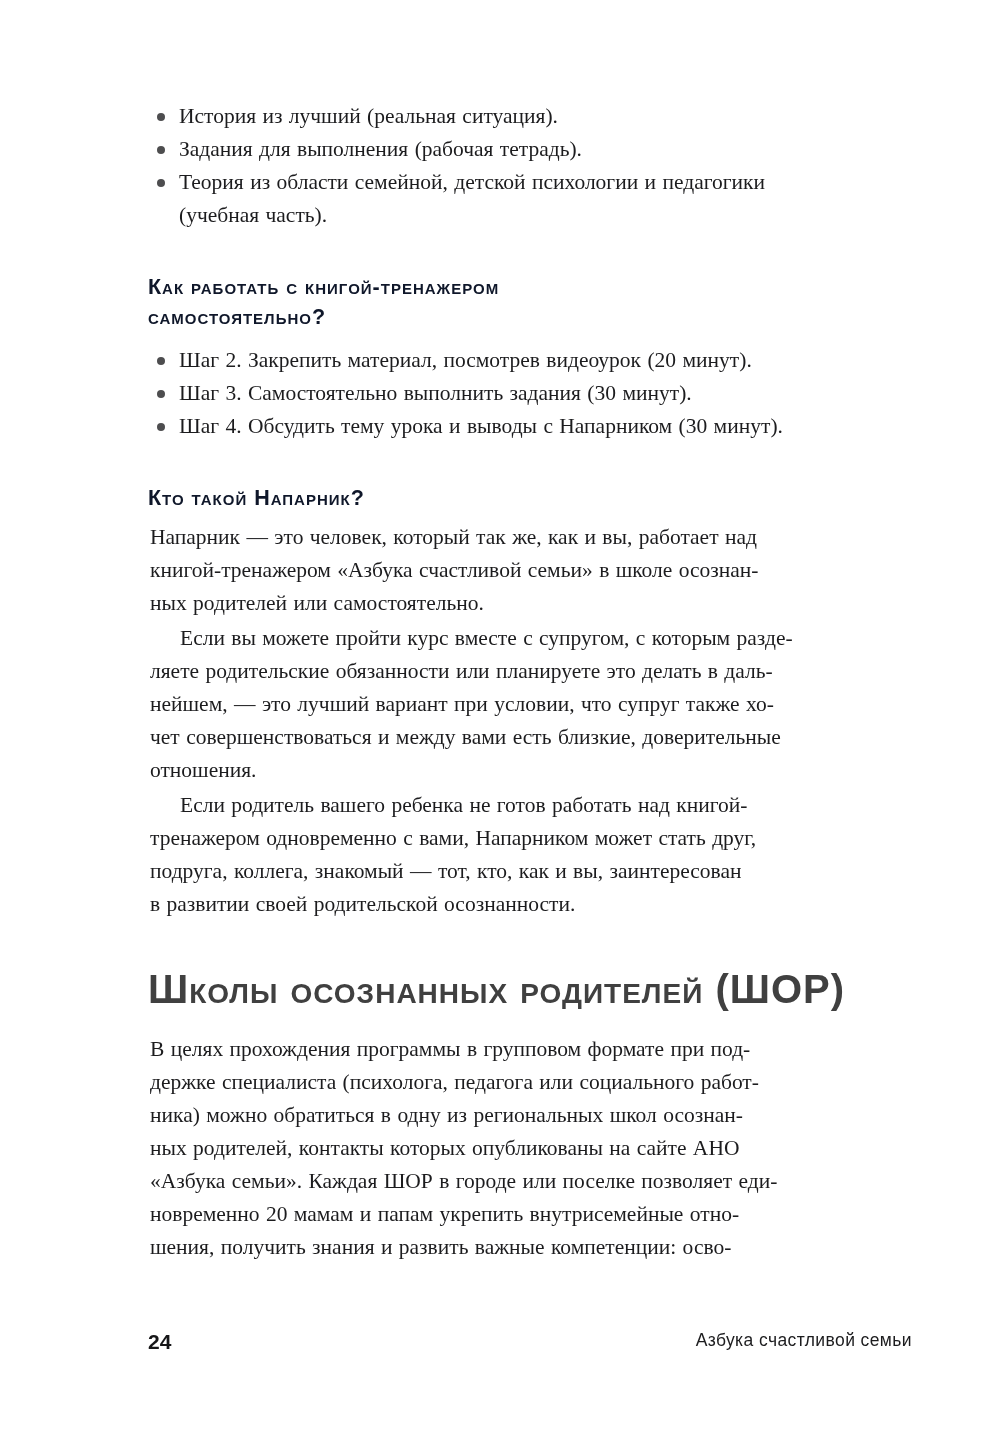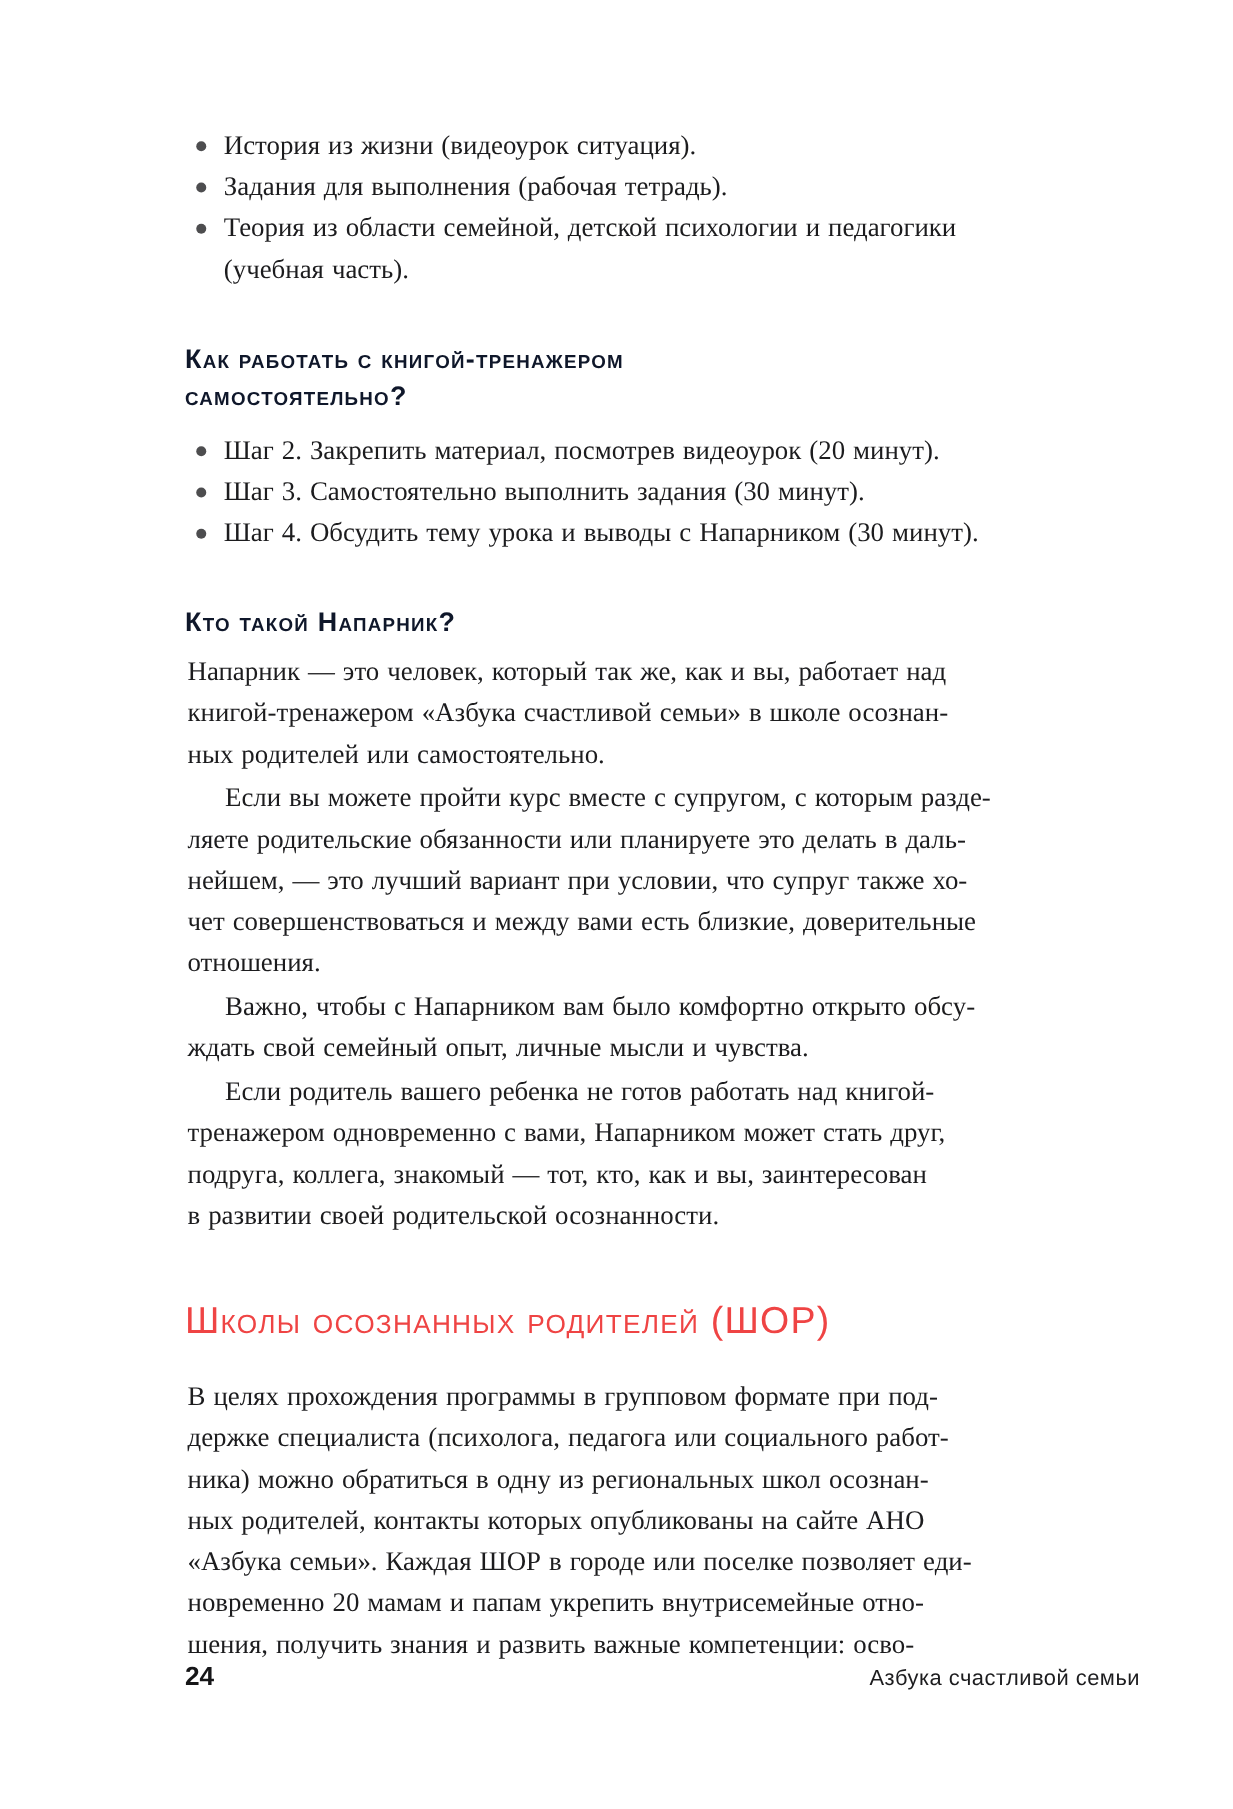--- a/index.html
+++ b/index.html
@@ -48,42 +48,42 @@
     letter-spacing: 1px;
     color: #0f172a;
     margin: 40px 0 12px 0;
     white-space: pre-wrap;
   }
   .section-heading.tight-bottom {
     margin-bottom: 8px;
   }
   .chapter-heading {
     font-family: "Liberation Sans", sans-serif;
-    font-weight: 400;
+    font-weight: 700;
     font-variant-caps: small-caps;
-    font-size: 30px;
+    font-size: 40px;
     line-height: 36px;
     letter-spacing: 1px;
-    color: #ef4444;
+    color: #404040;
     margin: 50px 0 26px 0;
   }
   .paragraph {
     margin: 2px;
   }
   .paragraph.indent {
     text-indent: 30px;
   }
   .footer {
     position: absolute;
     left: 148px;
     right: 74px;
     top: 1330px;
     display: flex;
     justify-content: space-between;
-    align-items: center;
+    align-items: flex-start;
     font-family: "Liberation Sans", sans-serif;
   }
   .page-number {
     font-weight: 700;
     font-size: 21px;
     color: #161618;
   }
   .running-title {
     font-size: 17.5px;
     letter-spacing: 0.4px;
@@ -91,21 +91,21 @@
   }
 </style>
 </head>
 <body>
 
 <div class="page">
 
   <div class="intro-list">
     <div class="bullet-row body-text">
       <span class="bullet-dot"></span>
-      <span>История из жизни (видеоурок ситуация).</span>
+      <span>История из лучший (реальная ситуация).</span>
     </div>
     <div class="bullet-row body-text">
       <span class="bullet-dot"></span>
       <span>Задания для выполнения (рабочая тетрадь).</span>
     </div>
     <div class="bullet-row body-text">
       <span class="bullet-dot"></span>
       <span>Теория из области семейной, детской психологии и педагогики
 (учебная часть).</span>
     </div>
@@ -132,22 +132,20 @@
   <h2 class="section-heading tight-bottom">Кто такой Напарник?</h2>
 
   <p class="paragraph body-text">Напарник — это человек, который так же, как и вы, работает над
 книгой-тренажером «Азбука счастливой семьи» в школе осознан-
 ных родителей или самостоятельно.</p>
   <p class="paragraph body-text indent">Если вы можете пройти курс вместе с супругом, с которым разде-
 ляете родительские обязанности или планируете это делать в даль-
 нейшем, — это лучший вариант при условии, что супруг также хо-
 чет совершенствоваться и между вами есть близкие, доверительные
 отношения.</p>
-  <p class="paragraph body-text indent">Важно, чтобы с Напарником вам было комфортно открыто обсу-
-ждать свой семейный опыт, личные мысли и чувства.</p>
   <p class="paragraph body-text indent">Если родитель вашего ребенка не готов работать над книгой-
 тренажером одновременно с вами, Напарником может стать друг,
 подруга, коллега, знакомый — тот, кто, как и вы, заинтересован
 в развитии своей родительской осознанности.</p>
 
   <h1 class="chapter-heading">Школы осознанных родителей (ШОР)</h1>
 
   <p class="paragraph body-text">В целях прохождения программы в групповом формате при под-
 держке специалиста (психолога, педагога или социального работ-
 ника) можно обратиться в одну из региональных школ осознан-

